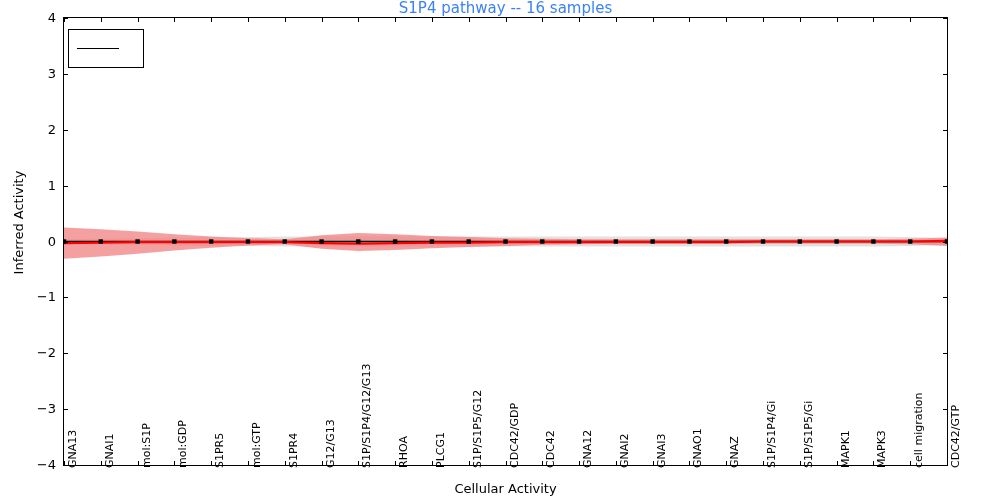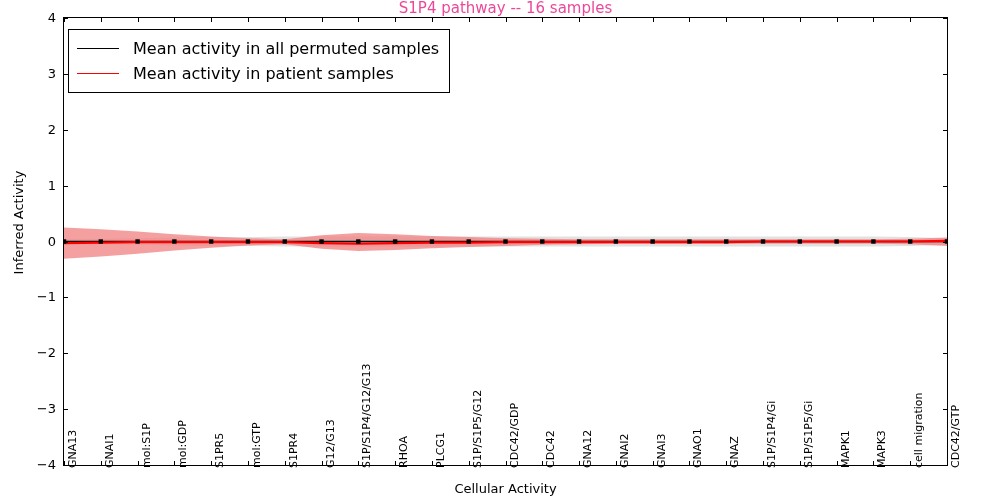--- a/index.html
+++ b/index.html
@@ -21,21 +21,21 @@
     height: 500px;
     background: #ffffff;
   }
   #chart-title {
     position: absolute;
     left: 63px;
     top: 0px;
     width: 885px;
     text-align: center;
     font-size: 15px;
-    color: #ec4899;
+    color: #3b82f6;
     line-height: 17px;
   }
   #plot-area {
     position: absolute;
     left: 63px;
     top: 17px;
     width: 885px;
     height: 449px;
     border: 1px solid #000000;
     box-sizing: border-box;
@@ -298,21 +298,16 @@
       <div class="xtick-label" style="left: 776.625px;">MAPK1</div>
       <div class="xtick-label" style="left: 813.417px;">MAPK3</div>
       <div class="xtick-label" style="left: 850.208px;">cell migration</div>
       <div class="xtick-label" style="left: 887px;">CDC42/GTP</div>
     </div>
   <div id="xlabel">Cellular Activity</div>
 
   <div id="legend">
       <div class="legend-row">
         <span class="legend-swatch" style="border-top-color: rgb(0, 0, 0);"></span>
-        <span class="legend-text">Mean activity in all permuted samples</span>
-      </div>
-      <div class="legend-row">
-        <span class="legend-swatch" style="border-top-color: rgb(255, 0, 0);"></span>
-        <span class="legend-text">Mean activity in patient samples</span>
       </div>
     </div>
 
 </div>
 
 </body></html>

